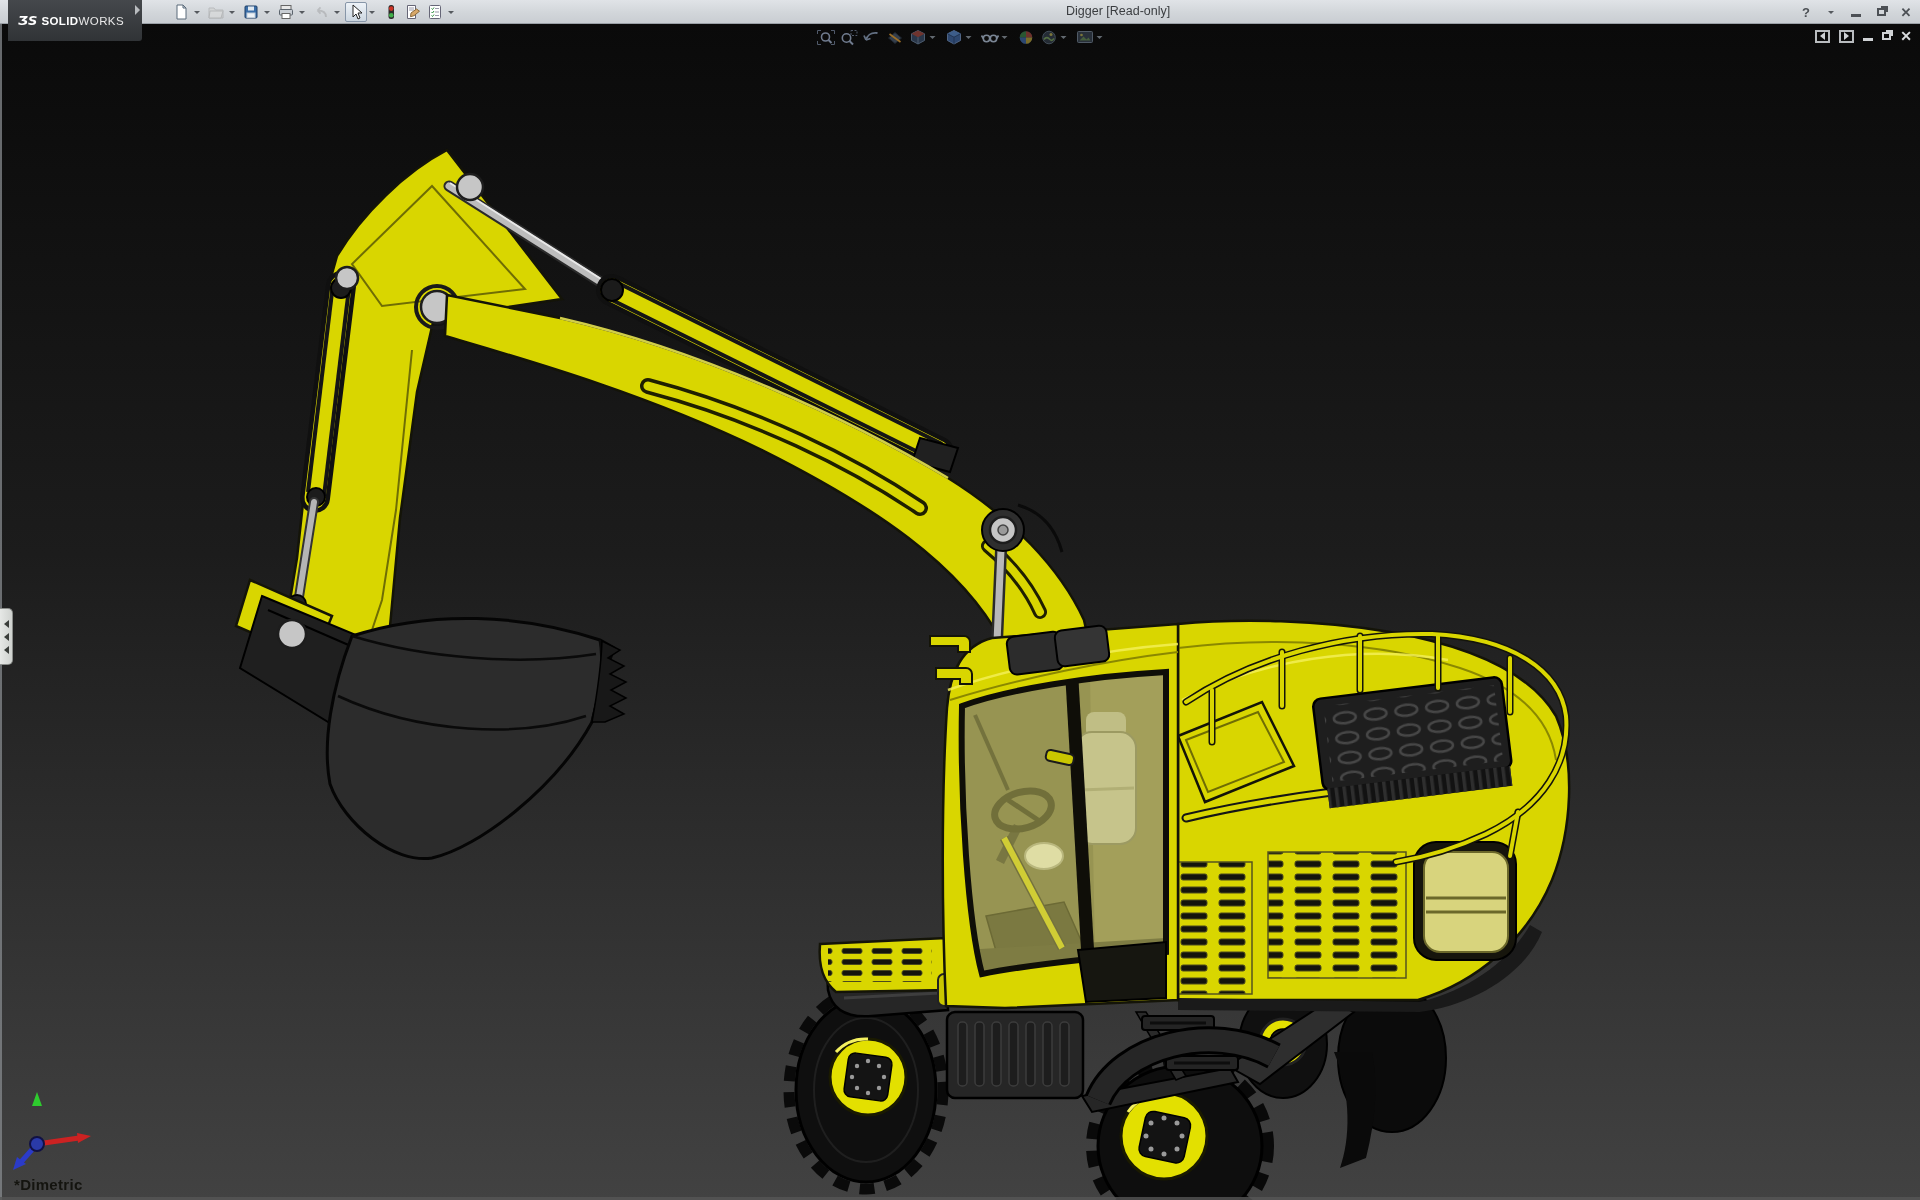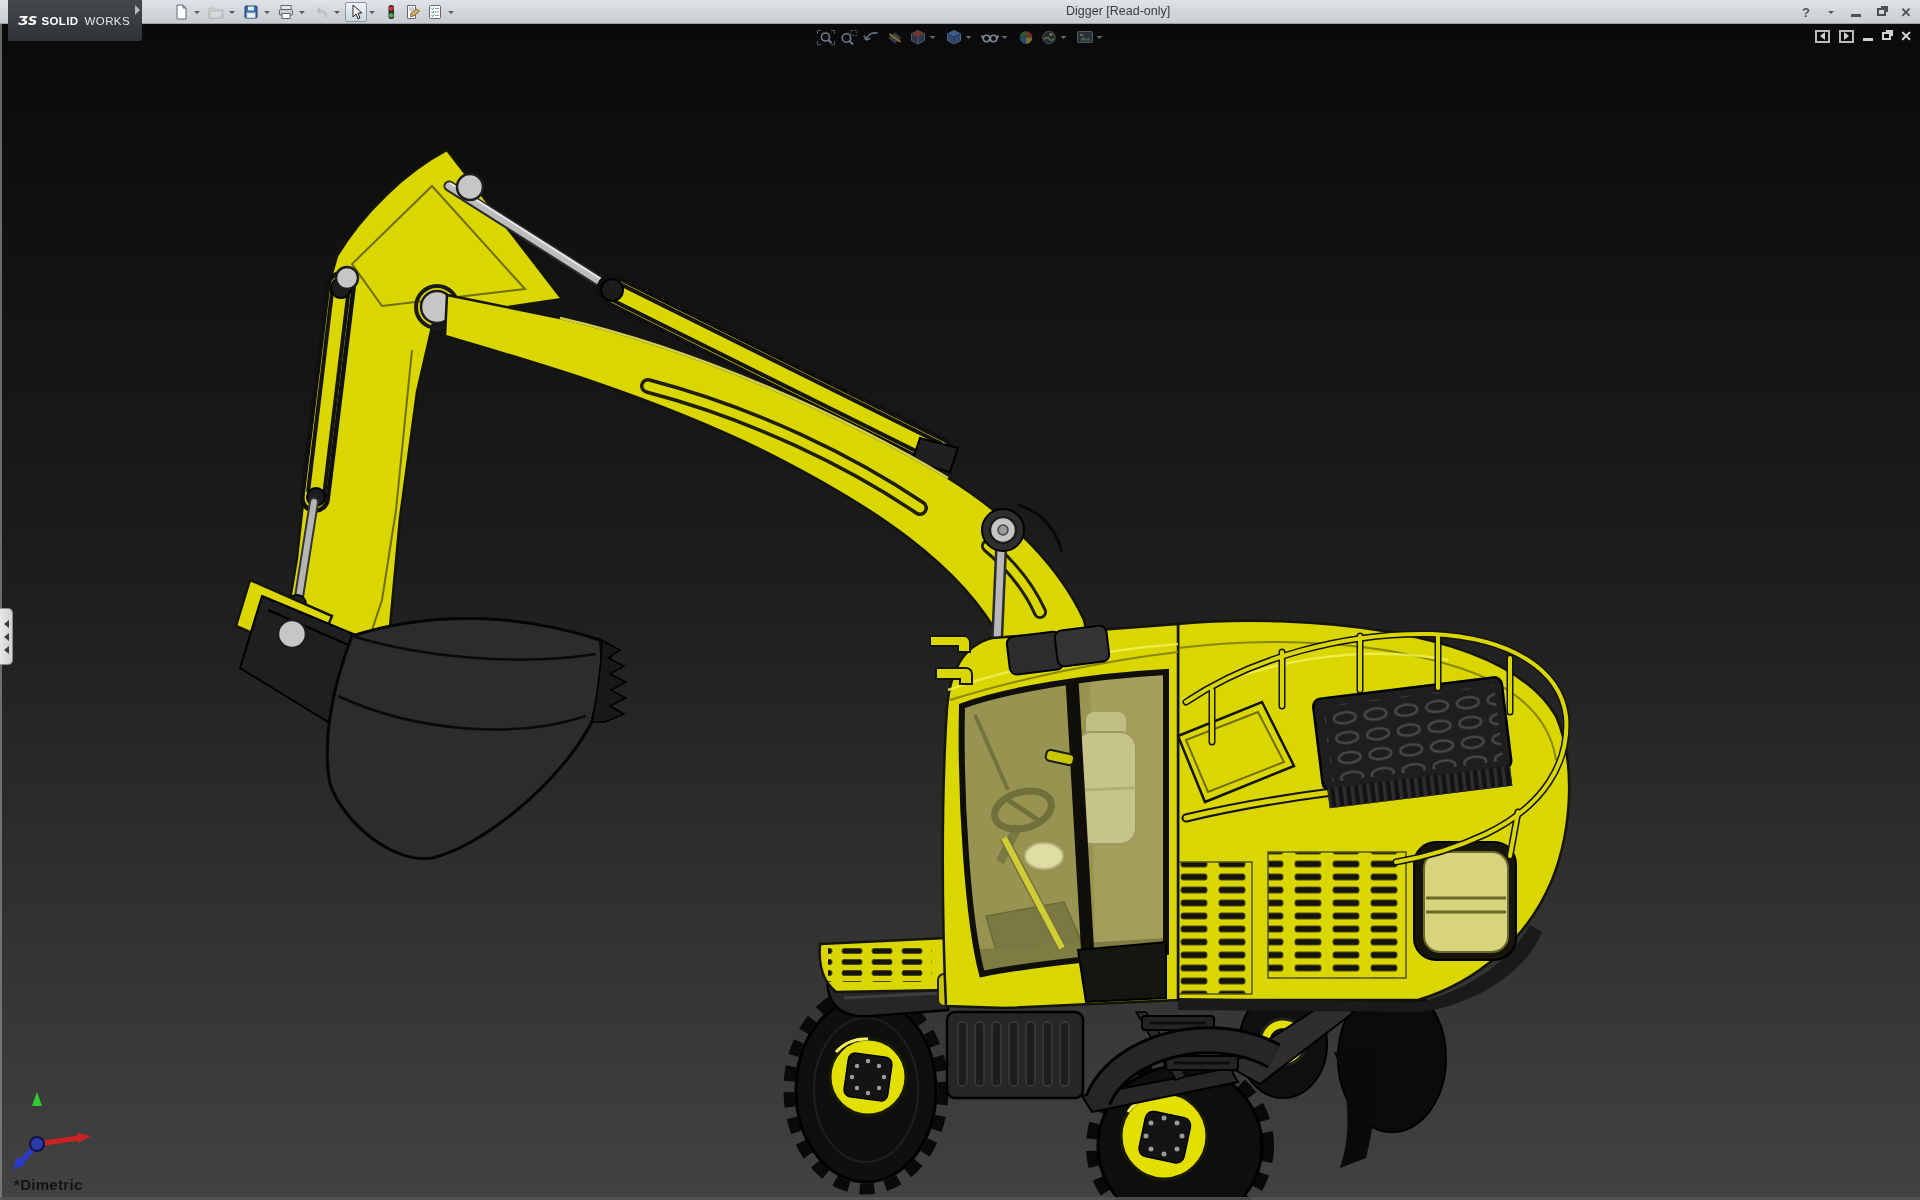--- a/index.html
+++ b/index.html
@@ -10,21 +10,21 @@
   .titlebar { position:absolute; top:0; left:0; width:1920px; height:24px;
               background:linear-gradient(180deg,#e0e3e7 0%,#d2d6da 55%,#c9cdd2 100%);
               border-bottom:1px solid #9aa0a6; z-index:50; }
   .logo-block { position:absolute; left:8px; top:0; width:134px; height:41px;
                 background:linear-gradient(180deg,#45484c,#303336);
                 color:#fff; display:flex; align-items:center; padding-left:10px;
                 border-bottom-right-radius:3px; }
   .brand-glyph { font-family:"DejaVu Sans", sans-serif; font-style:italic; font-weight:bold;
                  font-size:13px; margin-right:4px; }
   .brand-bold { font-weight:bold; font-size:11.5px; letter-spacing:.4px; }
-  .brand-light { font-weight:normal; font-size:11.5px; letter-spacing:.4px; color:#e8e8e8;padding-left:6px; }
+  .brand-light { font-weight:normal; font-size:11.5px; letter-spacing:.4px; color:#e8e8e8; }
   .logo-expander { position:absolute; right:2px; top:5px; width:0; height:0;
                    border-left:5px solid #b9bcbf; border-top:5px solid transparent;
                    border-bottom:5px solid transparent; }
   .tb-main { position:absolute; left:170px; top:1px; height:22px; display:flex; align-items:center; }
   .tb-btn { width:22px; height:20px; display:flex; align-items:center; justify-content:center;
             border:1px solid transparent; border-radius:2px; }
   .tb-btn.active { background:linear-gradient(180deg,#eef3f8,#ccd6e0);
                    border:1px solid #8796a8; }
   .tb-btn.disabled { opacity:.38; filter:grayscale(.9); }
   .tb-ic { display:block; width:16px; height:16px; }

